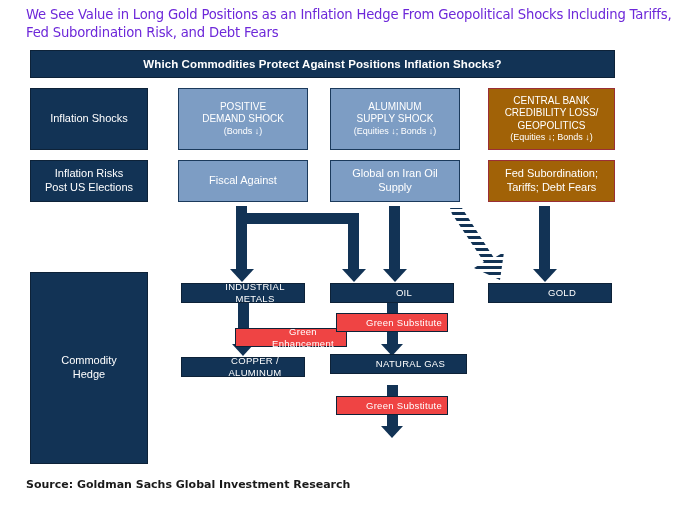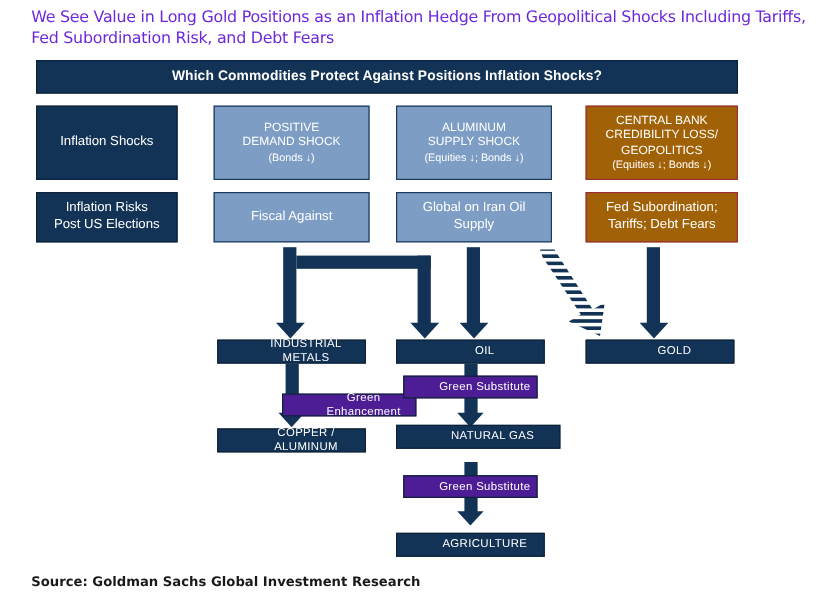--- a/index.html
+++ b/index.html
@@ -24,21 +24,21 @@
   .box{
     position:absolute;box-sizing:border-box;
     display:flex;align-items:center;justify-content:center;
     text-align:center;color:#ffffff;
     font-size:10px;line-height:1.25;
     padding:2px 4px;
   }
   .navy{background:#123355;border:1.5px solid #0d2238;}
   .blue{background:#7d9dc4;border:1.5px solid #1b3a5c;text-align:center;}
   .rose{background:#a16207;border:1.5px solid #9a2f36;}
-  .green{background:#4c1d95;border:1.5px solid #0d2238;}
+  .green{background:#ef4444;border:1.5px solid #0d2238;}
 
   .hdr{font-size:11.5px;font-weight:bold;letter-spacing:0.1px;}
   .lbl-bold{font-weight:normal;font-size:9.5px;letter-spacing:0.3px;padding-left:28px;}
   .small{font-size:11px;}
   .sub{font-size:9px;}
 
   
   .ar{position:absolute;background:#123355;}
   .arhead{
     position:absolute;width:0;height:0;
@@ -75,20 +75,24 @@
 
   <div class="box navy small" style="left:30px;top:88px;width:118px;height:62px;">
     <span>Inflation Shocks</span>
   </div>
 
   <div class="box navy small" style="left:30px;top:160px;width:118px;height:42px;flex-direction:column;">
     <span>Inflation Risks</span>
     <span>Post US Elections</span>
   </div>
 
+  <div class="box navy small" style="left:30px;top:272px;width:118px;height:192px;flex-direction:column;">
+    <span>Commodity</span>
+    <span>Hedge</span>
+  </div>
 
   <div class="box blue" style="left:178px;top:88px;width:130px;height:62px;flex-direction:column;">
     <span>POSITIVE</span>
     <span>DEMAND SHOCK</span>
     <span class="sub">(Bonds ↓)</span>
   </div>
 
   <div class="box blue" style="left:330px;top:88px;width:130px;height:62px;flex-direction:column;">
     <span>ALUMINUM</span>
     <span>SUPPLY SHOCK</span>
@@ -177,19 +181,16 @@
     <span>NATURAL GAS</span>
   </div>
 
   <div class="ar" style="left:386.5px;top:385px;width:11px;height:43px;"></div>
   <div class="arhead sm" style="left:381px;top:426px;"></div>
 
   <div class="box green lbl-bold" style="left:336px;top:396px;width:112px;height:19px;">
     <span>Green Substitute</span>
   </div>
 
-  <div class="box navy lbl-bold" style="left:330px;top:444px;width:124px;height:20px;">
-    <span>AGRICULTURE</span>
-  </div>
 
   <div class="source">Source: Goldman Sachs Global Investment Research</div>
 
 </div>
 
 </body></html>

